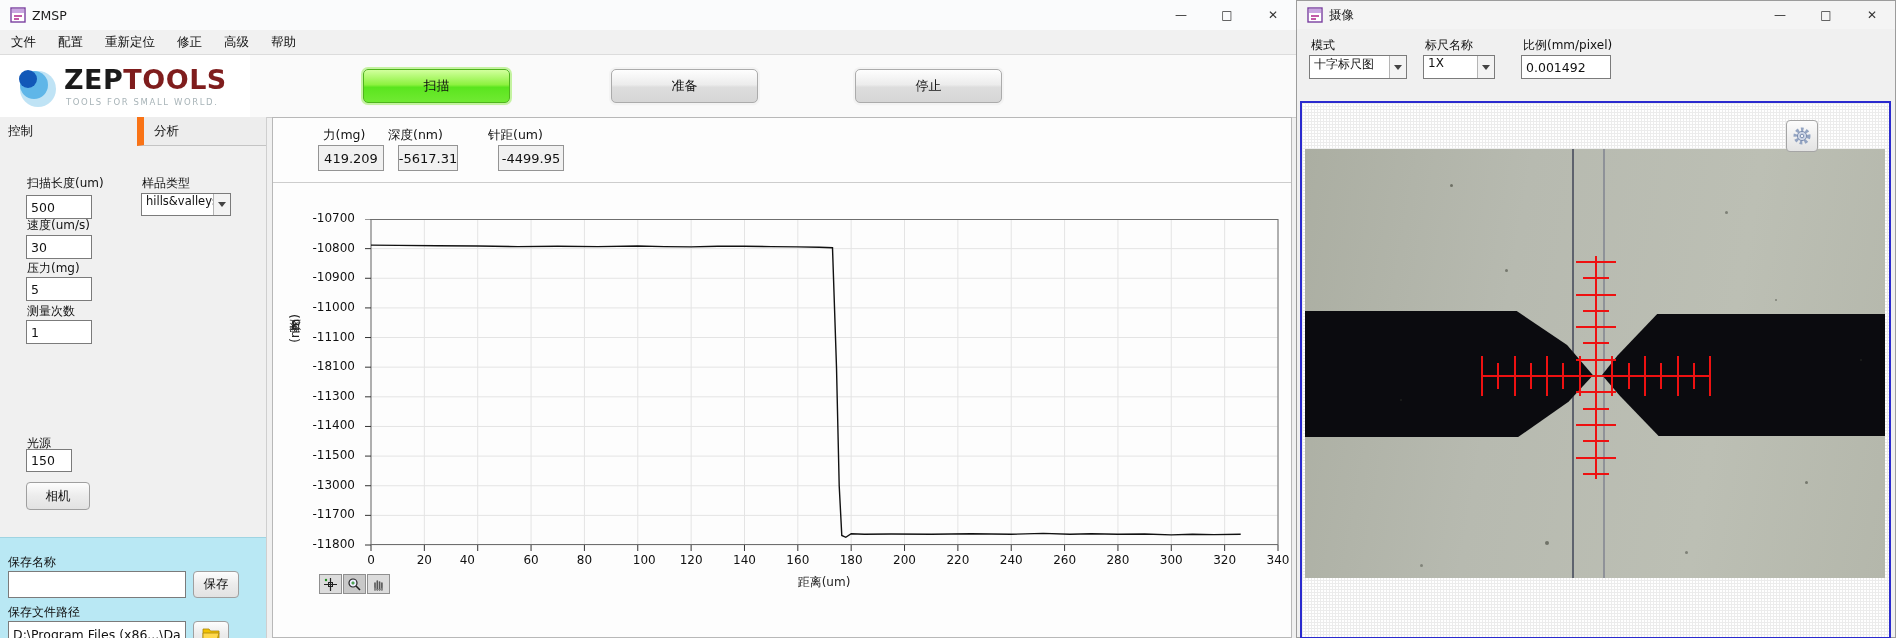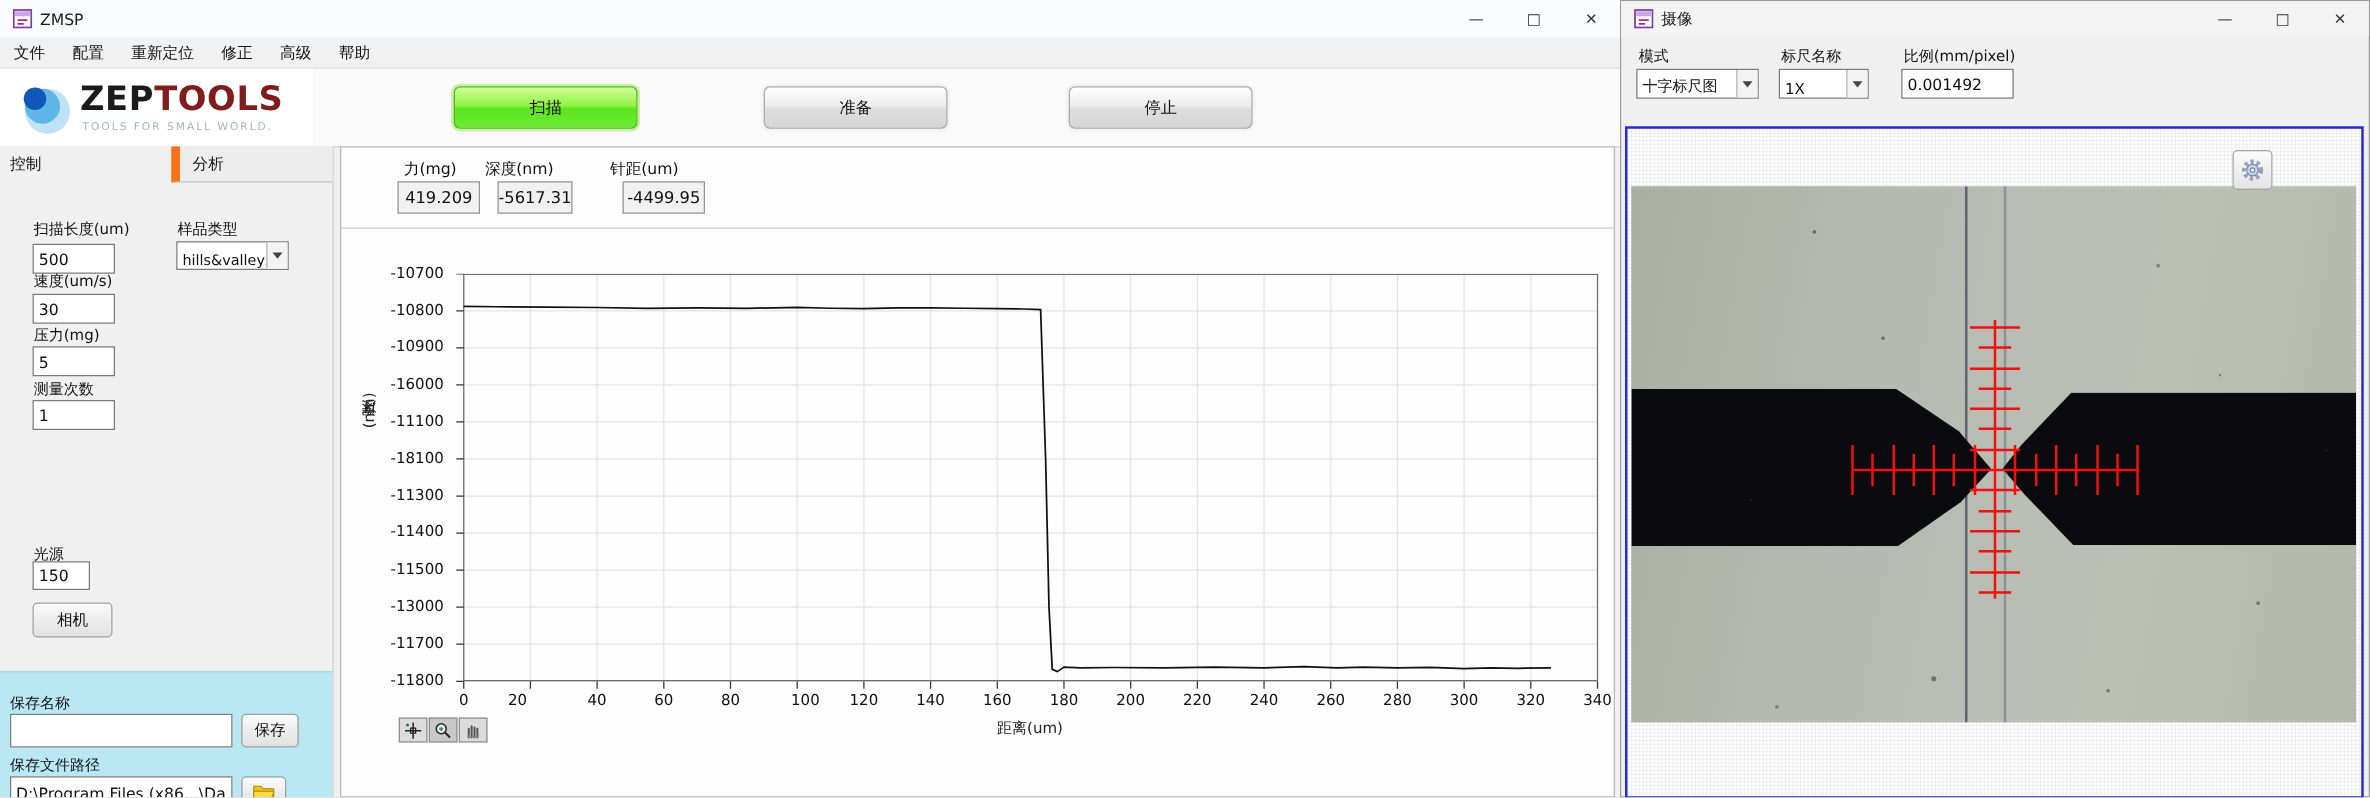--- a/index.html
+++ b/index.html
@@ -22,21 +22,21 @@
   .push-btn{position:absolute;width:145px;height:32px;border-radius:5px;display:flex;align-items:center;justify-content:center;font-size:13px;color:#111;}
   .btn-green{background:linear-gradient(180deg,#d2ff9e 0%,#8df23f 46%,#5be51e 54%,#70ea32 100%);border:1px solid #4fb41d;box-shadow:0 0 0 2px #c4f3a0,0 1px 2px rgba(0,0,0,.25);}
   .btn-silver{background:linear-gradient(180deg,#fefefe 0%,#ececec 46%,#dddddd 54%,#d6d6d6 100%);border:1px solid #ababab;box-shadow:0 0 0 2px #f3f3f3,0 1px 2px rgba(0,0,0,.2);}
   
   #control-panel{left:0;top:117px;width:266px;height:521px;background:#f0f0f0;border-right:1px solid #cfcfcf;overflow:hidden;}
   .tab{height:28px;line-height:28px;font-size:12.5px;color:#111;}
   #tab-control{left:0;top:0;width:137px;padding-left:8px;background:#f0f0f0;}
   #tab-analysis{left:137px;top:0;width:128px;padding-left:10px;background:#ededed;border-left:7px solid #f97316;border-bottom:1px solid #c4c4c4;}
   .fld-label{font-size:12px;color:#111;}
   .fld-input{background:#fff;border:1px solid #7b7b7b;font-size:12.5px;color:#111;padding:0 4px;box-sizing:border-box;font-family:"DejaVu Sans","Liberation Sans",sans-serif;}
-  .combo{background:#fff;border:1px solid #7b7b7b;box-sizing:border-box;display:flex;align-items:flex-end;}
+  .combo{background:#fff;border:1px solid #7b7b7b;box-sizing:border-box;display:flex;align-items:flex-start;}
   .combo .combo-text{flex:1;font-size:11.5px;color:#111;padding-left:4px;white-space:nowrap;overflow:hidden;}
   .combo .combo-arrow{width:16px;align-self:stretch;border-left:1px solid #b5b5b5;background:#f3f3f3;display:flex;align-items:center;justify-content:center;}
   .combo .combo-arrow:after{content:"";width:0;height:0;border-left:4px solid transparent;border-right:4px solid transparent;border-top:5px solid #444;}
   .small-btn{background:linear-gradient(180deg,#fdfdfd,#ececec 50%,#e2e2e2);border:1px solid #9f9f9f;border-radius:4px;display:flex;align-items:center;justify-content:center;font-size:12.5px;color:#111;box-sizing:border-box;}
   #save-section{left:0;top:420px;width:266px;height:218px;background:#b9e8f4;border-top:1px solid #9fd4e2;}
   
   #chart-card{left:272px;top:117px;width:1020px;height:521px;background:#fdfdfd;border:1px solid #b8b8b8;box-sizing:border-box;overflow:hidden;}
   .readout-label{font-size:12.5px;color:#111;}
   .readout-box{background:#f1f1f1;border:1px solid #949494;font-size:13px;color:#111;display:flex;align-items:center;justify-content:center;}
   #readout-sep{left:0;top:64px;width:1020px;height:1px;background:#cdcdcd;}
@@ -213,41 +213,41 @@
           <line x1="2" y1="177.8181818181818" x2="8" y2="177.8181818181818" stroke="#333" stroke-width="1"></line>
           <line x1="2" y1="207.45454545454544" x2="8" y2="207.45454545454544" stroke="#333" stroke-width="1"></line>
           <line x1="2" y1="237.0909090909091" x2="8" y2="237.0909090909091" stroke="#333" stroke-width="1"></line>
           <line x1="2" y1="266.72727272727275" x2="8" y2="266.72727272727275" stroke="#333" stroke-width="1"></line>
           <line x1="2" y1="296.3636363636364" x2="8" y2="296.3636363636364" stroke="#333" stroke-width="1"></line>
           <line x1="2" y1="326" x2="8" y2="326" stroke="#333" stroke-width="1"></line>
           <polyline points="8.0,26.1 34.7,26.4 74.7,26.7 114.7,27.0 154.7,27.6 194.7,27.3 234.8,27.6 274.8,27.0 301.4,27.6 328.1,27.9 354.8,27.3 381.5,27.3 408.1,27.6 434.8,27.9 456.2,28.2 469.5,28.7 473.5,148.2 476.2,266.7 478.8,316.5 482.8,318.3 488.2,314.7 501.5,315.3 528.2,315.0 568.2,315.3 608.2,314.7 648.2,315.3 680.2,314.4 706.9,315.3 728.3,314.7 754.9,315.3 781.6,315.0 808.3,315.9 829.6,315.3 851.0,315.6 877.7,315.3" fill="none" stroke="#111111" stroke-width="1.4"></polyline>
         </svg>
       <div id="plot-labels">
           <div class="tick-label" style="left: 80px; top: 435px; width: 36px; text-align: center;">0</div>
-          <div class="tick-label" style="left: 133.353px; top: 435px; width: 36px; text-align: left;">20</div>
-          <div class="tick-label" style="left: 186.706px; top: 435px; width: 36px; text-align: center;">40</div>
+          <div class="tick-label" style="left: 133.353px; top: 435px; width: 36px; text-align: center;">20</div>
+          <div class="tick-label" style="left: 186.706px; top: 435px; width: 36px; text-align: left;">40</div>
           <div class="tick-label" style="left: 240.059px; top: 435px; width: 36px; text-align: center;">60</div>
           <div class="tick-label" style="left: 293.412px; top: 435px; width: 36px; text-align: center;">80</div>
           <div class="tick-label" style="left: 346.765px; top: 435px; width: 36px; text-align: right;">100</div>
           <div class="tick-label" style="left: 400.118px; top: 435px; width: 36px; text-align: center;">120</div>
           <div class="tick-label" style="left: 453.471px; top: 435px; width: 36px; text-align: center;">140</div>
           <div class="tick-label" style="left: 506.824px; top: 435px; width: 36px; text-align: center;">160</div>
           <div class="tick-label" style="left: 560.176px; top: 435px; width: 36px; text-align: center;">180</div>
           <div class="tick-label" style="left: 613.529px; top: 435px; width: 36px; text-align: center;">200</div>
           <div class="tick-label" style="left: 666.882px; top: 435px; width: 36px; text-align: center;">220</div>
           <div class="tick-label" style="left: 720.235px; top: 435px; width: 36px; text-align: center;">240</div>
           <div class="tick-label" style="left: 773.588px; top: 435px; width: 36px; text-align: center;">260</div>
           <div class="tick-label" style="left: 826.941px; top: 435px; width: 36px; text-align: center;">280</div>
           <div class="tick-label" style="left: 880.294px; top: 435px; width: 36px; text-align: center;">300</div>
           <div class="tick-label" style="left: 933.647px; top: 435px; width: 36px; text-align: center;">320</div>
           <div class="tick-label" style="left: 987px; top: 435px; width: 36px; text-align: center;">340</div>
           <div class="tick-label" style="left: 20px; top: 93px; width: 62px; text-align: right;">-10700</div>
           <div class="tick-label" style="left: 20px; top: 122.636px; width: 62px; text-align: right;">-10800</div>
           <div class="tick-label" style="left: 20px; top: 152.273px; width: 62px; text-align: right;">-10900</div>
-          <div class="tick-label" style="left: 20px; top: 181.909px; width: 62px; text-align: right;">-16000</div>
+          <div class="tick-label" style="left: 20px; top: 181.909px; width: 62px; text-align: right;">-11000</div>
           <div class="tick-label" style="left: 20px; top: 211.545px; width: 62px; text-align: right;">-11100</div>
           <div class="tick-label" style="left: 20px; top: 241.182px; width: 62px; text-align: right;">-18100</div>
           <div class="tick-label" style="left: 20px; top: 270.818px; width: 62px; text-align: right;">-11300</div>
           <div class="tick-label" style="left: 20px; top: 300.455px; width: 62px; text-align: right;">-11400</div>
           <div class="tick-label" style="left: 20px; top: 330.091px; width: 62px; text-align: right;">-11500</div>
           <div class="tick-label" style="left: 20px; top: 359.727px; width: 62px; text-align: right;">-13000</div>
           <div class="tick-label" style="left: 20px; top: 389.364px; width: 62px; text-align: right;">-11700</div>
           <div class="tick-label" style="left: 20px; top: 419px; width: 62px; text-align: right;">-11800</div>
         </div>
 

